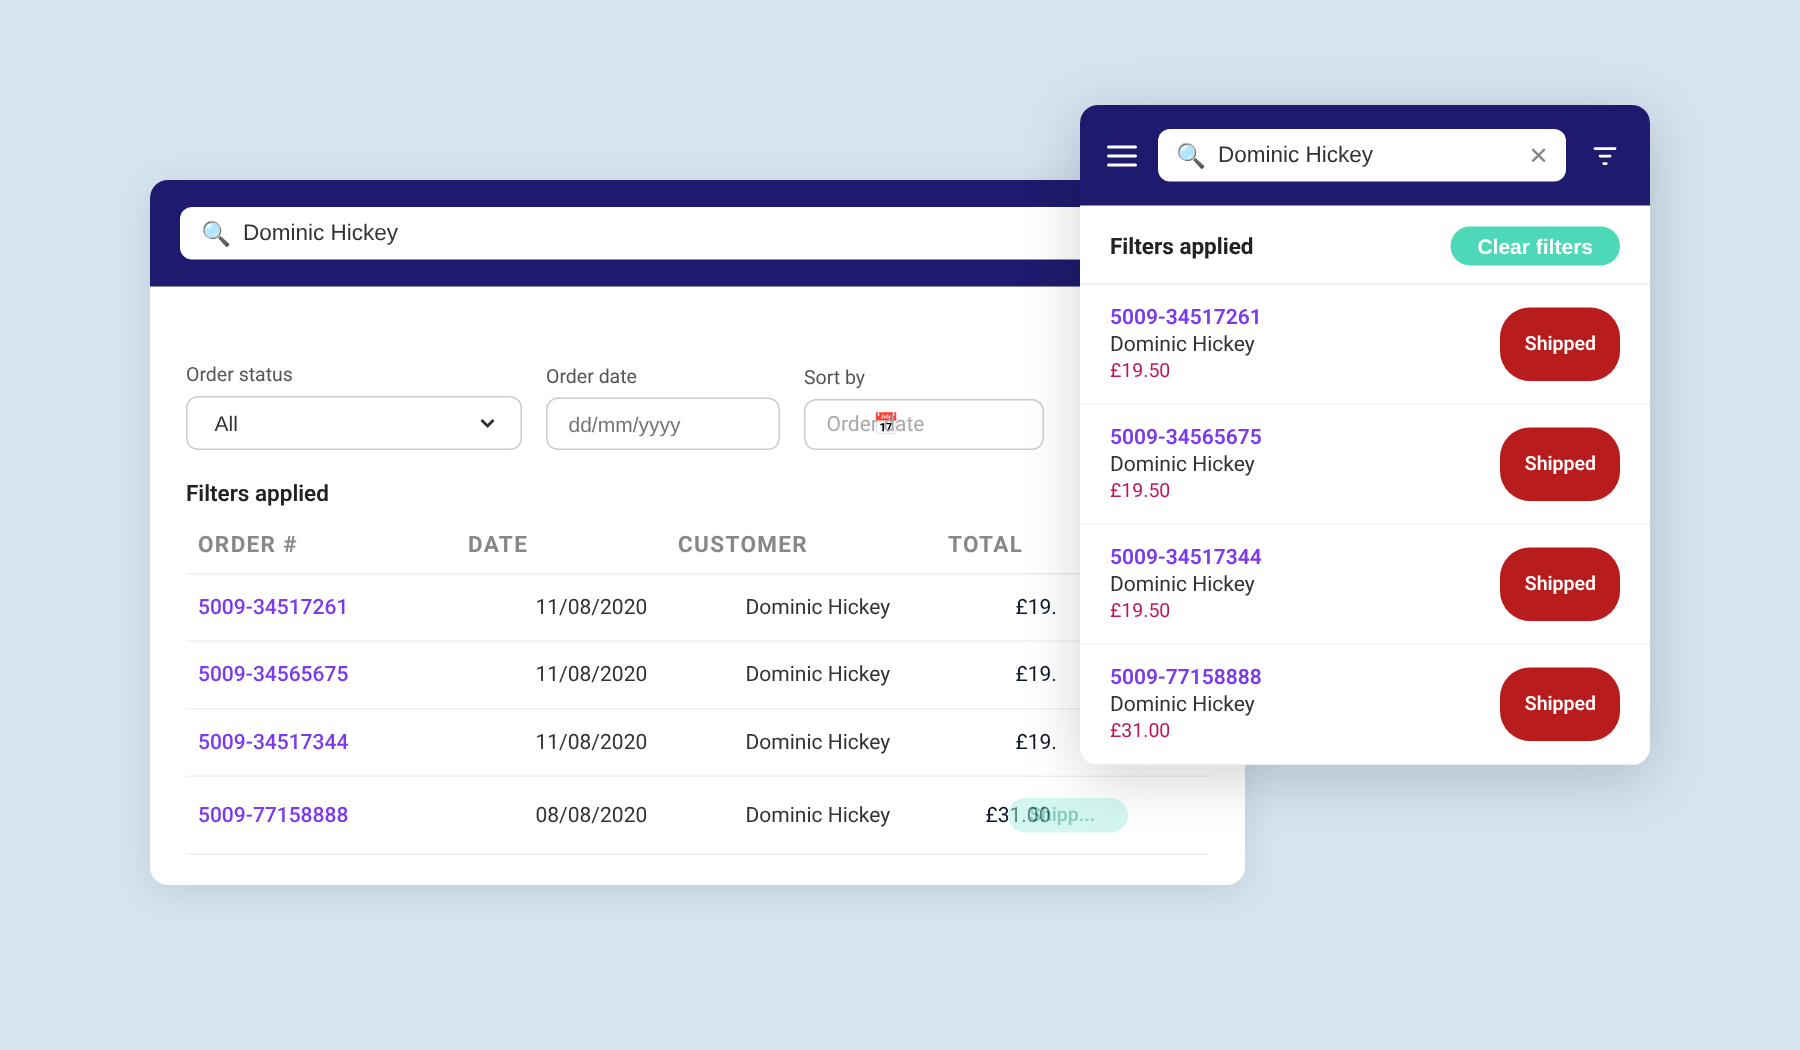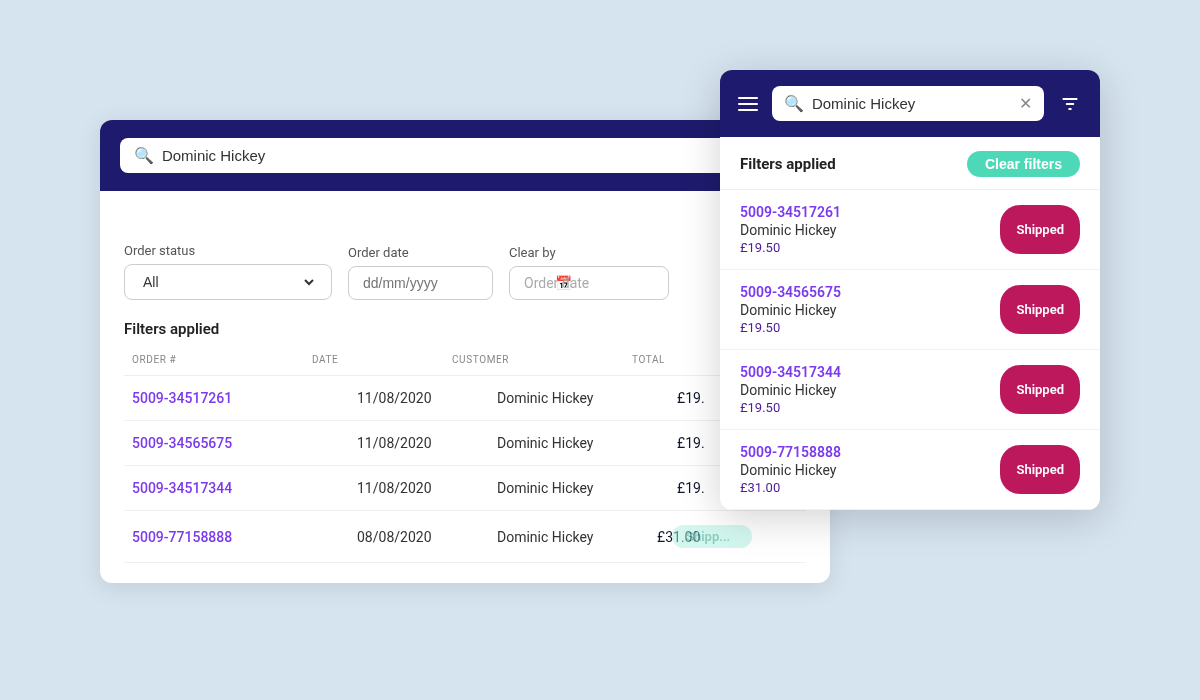--- a/index.html
+++ b/index.html
@@ -77,40 +77,40 @@
       color: #555;
     }
     .filter-select {
       display: flex;
       align-items: flex-start;
       border: 1.5px solid #ccc;
       border-radius: 8px;
       padding: 8px 14px;
       font-size: 14px;
       gap: 60px;
-      width: 208px;
+      width: 224px;
       cursor: pointer;
     }
     .filter-select select {
       border: none;
       outline: none;
       font-size: 14px;
       color: #333;
       background: transparent;
       width: 100%;
       cursor: pointer;
     }
     .filter-date {
       display: flex;
       border: 1.5px solid #ccc;
       border-radius: 8px;
       padding: 8px 14px;
       font-size: 14px;
-      gap: 11px;
-      width: 145px;
+      gap: 22px;
+      width: 156px;
     }
     .filter-date input {
       border: none;
       outline: none;
       font-size: 14px;
       color: #aaa;
       background: transparent;
     }
     .filter-sort {
       display: flex;
@@ -128,22 +128,22 @@
       color: #222;
       margin-bottom: 16px;
     }
     .table-header {
       display: grid;
       grid-template-columns: 180px 140px 180px 100px;
       padding: 0 8px 10px 8px;
       border-bottom: 1px solid #eee;
     }
     .th {
-      font-size: 10px;
-      font-weight: 400;
+      font-size: 15px;
+      font-weight: 700;
       color: #888;
       letter-spacing: 0.06em;
       text-transform: uppercase;
     }
     .table-row {
       display: grid;
       grid-template-columns: 180px 140px 180px 100px;
       padding: 14px 8px;
       border-bottom: 1px solid #f0f0f0;
       align-items: center;
@@ -281,24 +281,24 @@
       font-size: 14px;
       font-weight: 600;
       cursor: pointer;
     }
     .result-customer {
       font-size: 14px;
       color: #333;
     }
     .result-total {
       font-size: 13px;
-      color: #4c1d95;
+      color: #be185d;
     }
     .badge-shipped {
-      background: #be185d;
+      background: #b91c1c;
       color: #fff;
       border-radius: 20px;
       padding: 17px 16px;
       font-size: 13px;
       font-weight: 600;
       white-space: nowrap;
     }
   </style>
 </head>
 <body>
@@ -323,21 +323,21 @@
           </div>
         </div>
         <div class="filter-group">
           <span class="filter-label">Order date</span>
           <div class="filter-date">
             <input type="text" placeholder="dd/mm/yyyy" style="">
             <span>📅</span>
           </div>
         </div>
         <div class="filter-group">
-          <span class="filter-label">Clear by</span>
+          <span class="filter-label">Sort by</span>
           <div class="filter-sort">
             <span>Order date</span>
           </div>
         </div>
       </div>
       <div class="filters-applied-label">Filters applied</div>
       <div class="table-header">
         <span class="th">ORDER #</span>
         <span class="th">DATE</span>
         <span class="th">CUSTOMER</span>

